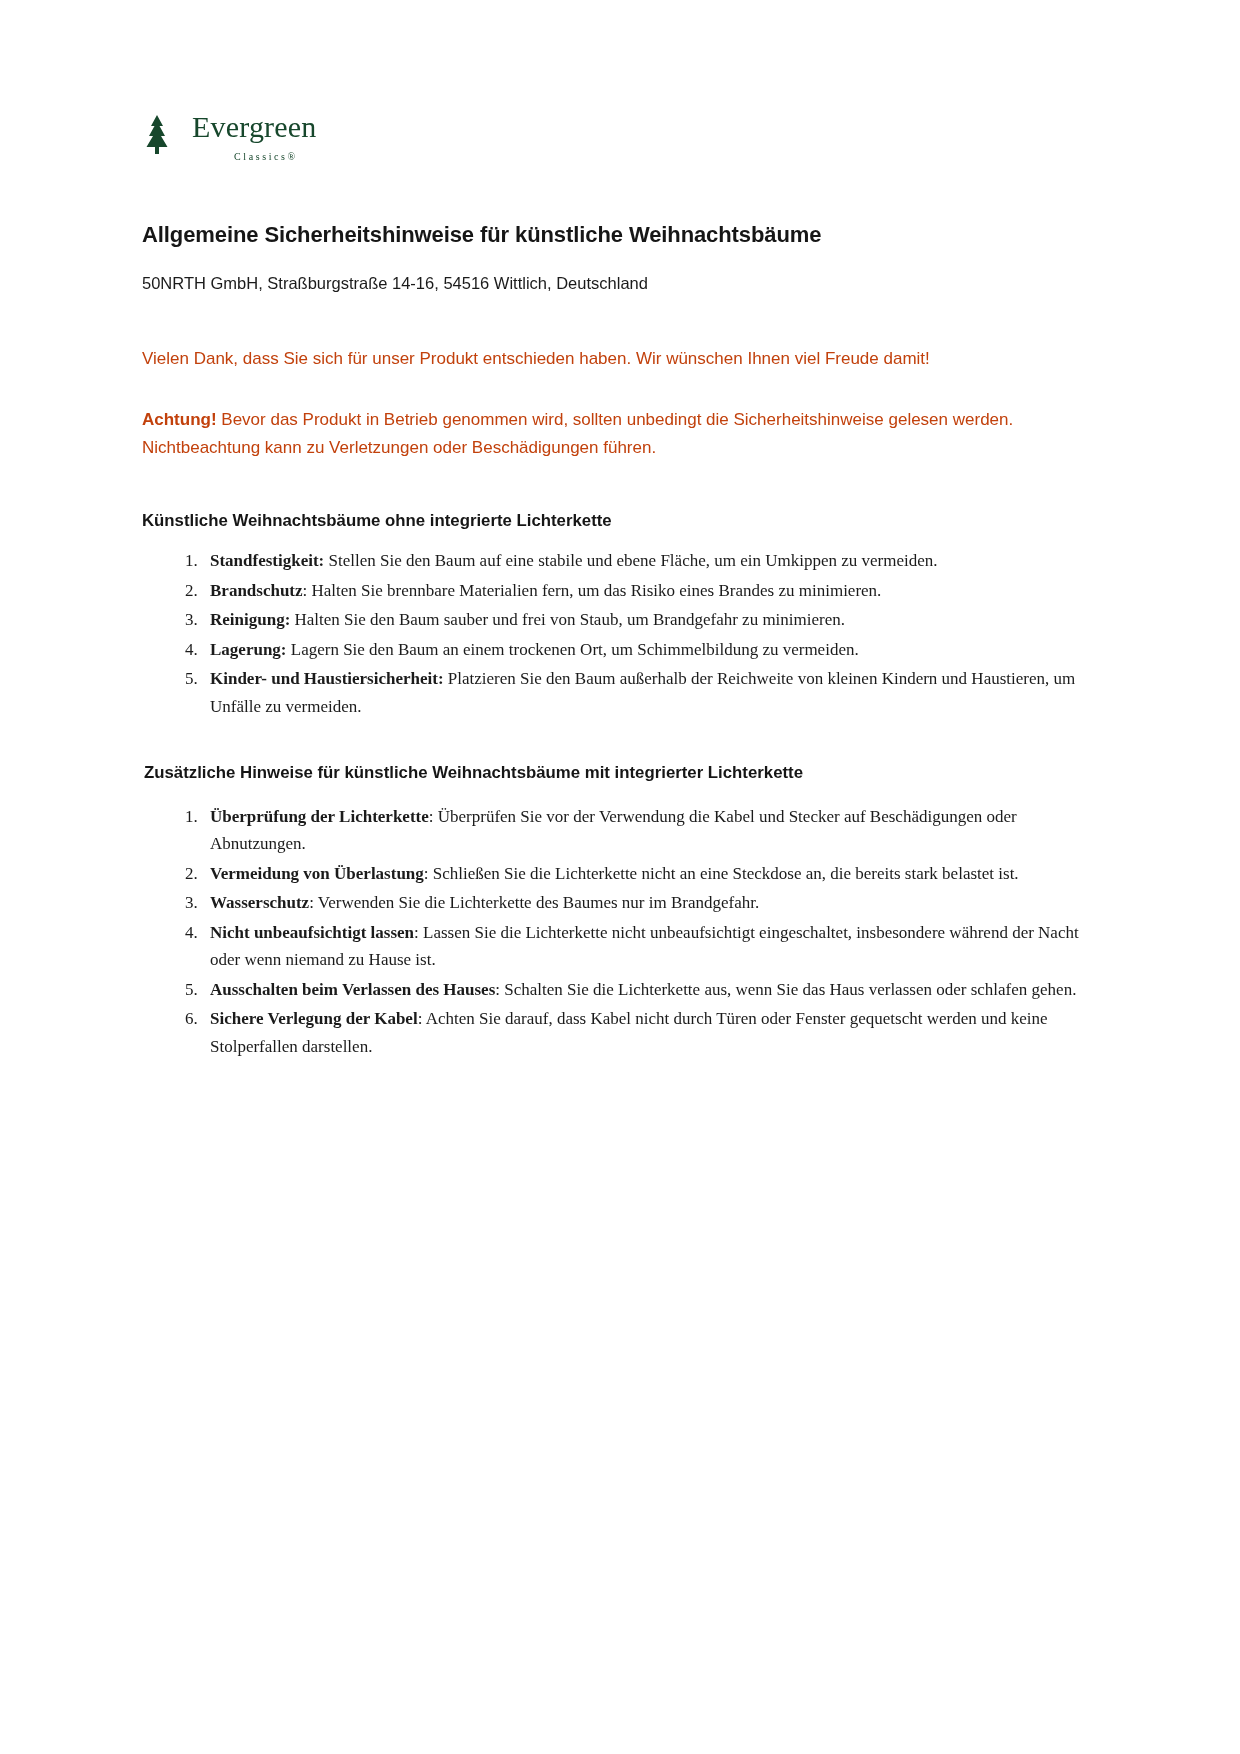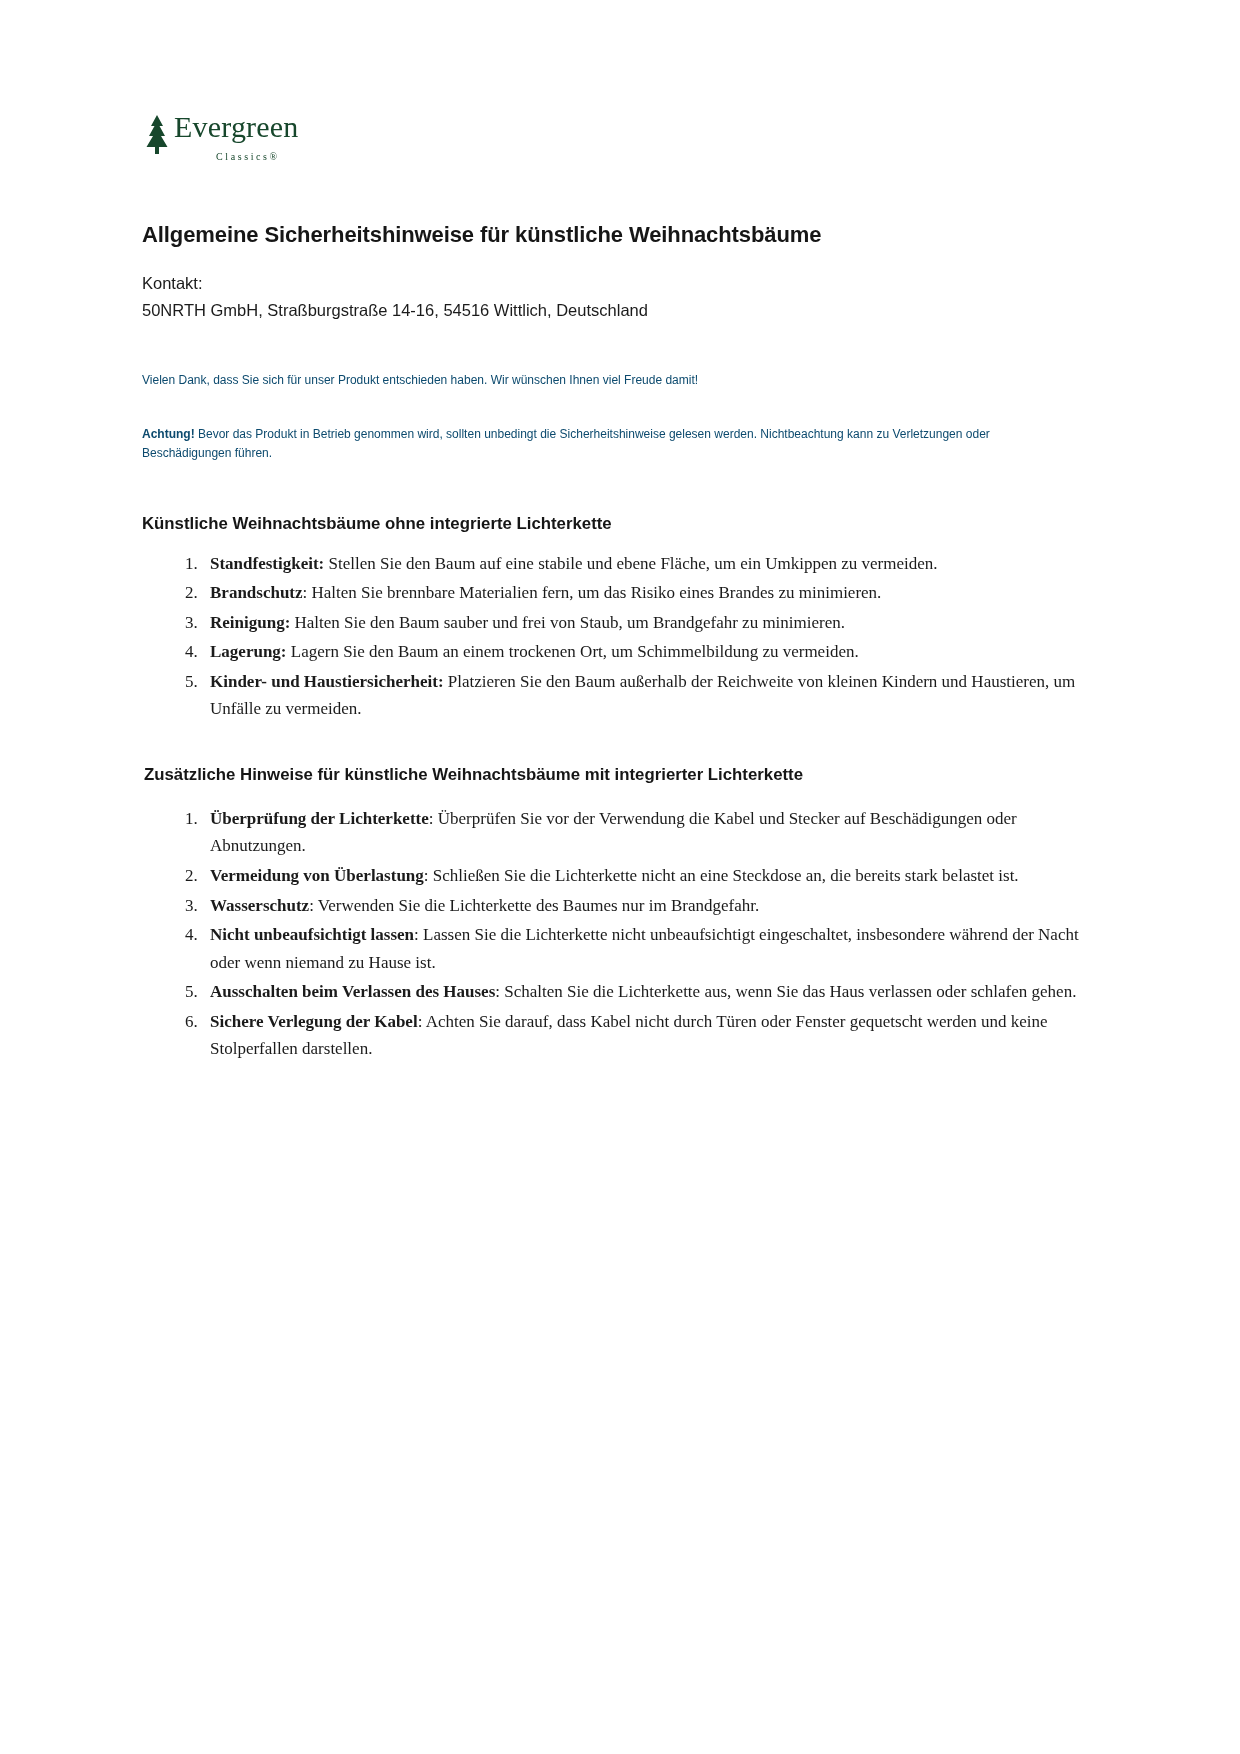--- a/index.html
+++ b/index.html
@@ -23,21 +23,21 @@
     overflow: hidden;
   }
 
   
   .logo-block {
     position: absolute;
     left: 142px;
     top: 112px;
     display: flex;
     align-items: flex-start;
-    gap: 2px;
+    gap: 20px;
   }
   .logo-tree {
     width: 30px;
     height: 42px;
     flex: 0 0 auto;
     margin-top: 2px;
   }
   .logo-words {
     display: flex;
     flex-direction: column;
@@ -73,25 +73,25 @@
     letter-spacing: -0.1px;
     color: #161616;
   }
   .contact-block {
     font-size: 16.5px;
     line-height: 1.62;
     margin-bottom: 48px;
     color: #1b1b1b;
   }
   .para {
-    font-size: 12px;
+    font-size: 17px;
     line-height: 1.62;
     margin: 0 0 26px 0;
     max-width: 915px;
-    color: #0c4a6e;
+    color: #c2410c;
   }
   .para.thanks {
     max-width: 905px;
     margin-bottom: 34px;
   }
   .para b { font-weight: bold; }
 
   h2.section-title {
     font-size: 16.8px;
     font-weight: bold;
@@ -135,21 +135,20 @@
       <span class="logo-main">Evergreen</span>
       <span class="logo-sub">Classics®</span>
     </span>
   </div>
 
   <div class="content">
 
     <h1 class="doc-title">Allgemeine Sicherheitshinweise für künstliche Weihnachtsbäume</h1>
 
     <div class="contact-block">
-      <div>Kontakt:</div>
       <div>50NRTH GmbH, Straßburgstraße 14-16, 54516 Wittlich, Deutschland</div>
     </div>
 
     <p class="para thanks">Vielen Dank, dass Sie sich für unser Produkt entschieden haben. Wir wünschen Ihnen viel Freude damit!</p>
 
     <p class="para">
       <b>Achtung!</b><span> Bevor das Produkt in Betrieb genommen wird, sollten unbedingt die Sicherheitshinweise gelesen werden. Nichtbeachtung kann zu Verletzungen oder Beschädigungen führen.</span>
     </p>
 
     <h2 class="section-title">Künstliche Weihnachtsbäume ohne integrierte Lichterkette</h2>

